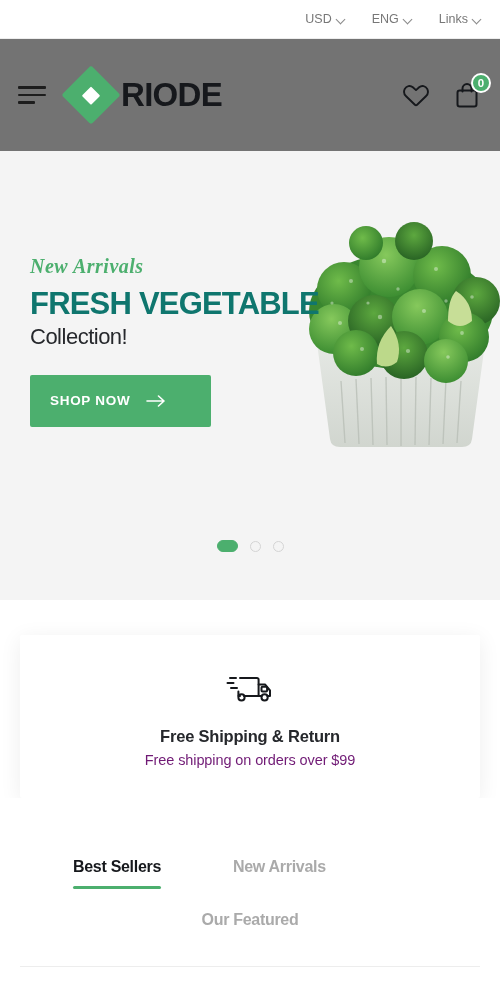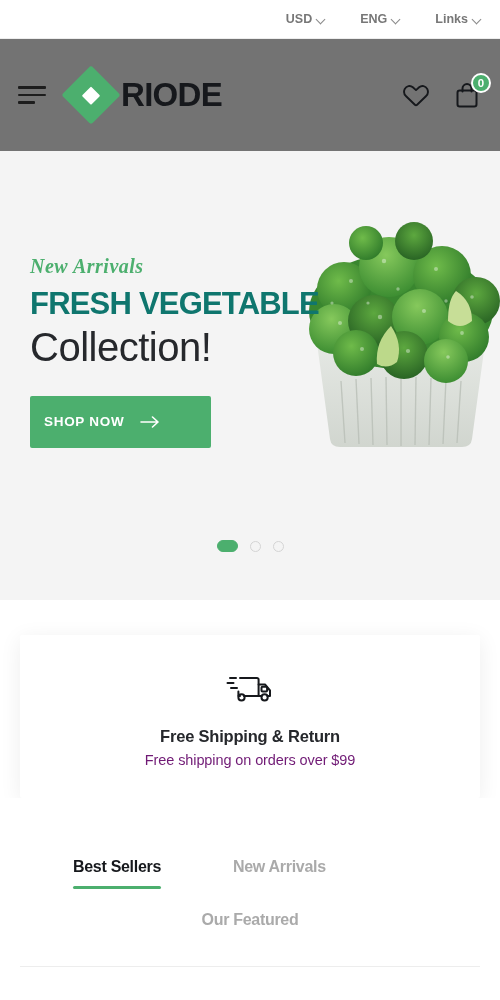--- a/index.html
+++ b/index.html
@@ -17,21 +17,21 @@
     height:39px;
     display:flex;
     align-items:center;
     padding:0 18px;
     border-bottom:1px solid #ededed;
     background:#fff;
     font-size:12.5px;
     color:#777777;
   }
   .topbar-welcome { flex:0 0 auto; white-space:nowrap; letter-spacing:0.1px; }
-  .topbar-right { margin-left:auto; display:flex; align-items:flex-end; gap:34px;font-weight:bold; }
+  .topbar-right { margin-left:auto; display:flex; align-items:flex-end; gap:26px; }
   .tb-item {
     display:flex; align-items:center; gap:5px;
     font-size:12.5px; color:#777777; cursor:pointer; white-space:nowrap;
   }
   .chev { display:inline-block; width:9px; height:9px; position:relative; }
   .chev::before {
     content:""; position:absolute; left:0; top:1px;
     width:6px; height:6px;
     border-right:1.6px solid #8a8a8a;
     border-bottom:1.6px solid #8a8a8a;
@@ -96,33 +96,33 @@
     font-family:"Liberation Serif", serif;
     font-style:italic; font-weight:bold;
     font-size:20px; color:#4caf6e;
     letter-spacing:0.5px; margin-bottom:9px;
   }
   .hero-title1 {
     font-size:31px; font-weight:bold; color:#0f766e;
     letter-spacing:-0.8px; line-height:1.12;
   }
   .hero-title2 {
-    font-size:40px; font-weight:normal; color:#26282c;
+    font-size:22px; font-weight:normal; color:#26282c;
     letter-spacing:-0.5px; line-height:1.18; margin-top:2px;
   }
   .hero-sub {
     margin-top:16px; font-size:12.5px; font-weight:bold; color:#3c3f44; letter-spacing:-0.1px;
   }
   .hero-sub .price { color:#f0a029; }
   .shop-btn {
     margin-top:25px;
     display:inline-flex; align-items:center; gap:16px;
     background:#4caf6e; color:#fff;
     border:none; cursor:pointer;
-    padding:0 14px; height:52px; width:181px;
+    padding:0 20px; height:52px; width:181px;
     font-size:13.5px; font-weight:bold; letter-spacing:0.7px;
     font-family:"Liberation Sans", sans-serif;
     border-radius:2px;
   }
 
   
   .hero-img {
     position:absolute; right:-6px; top:20px; width:210px; height:290px; z-index:2;
   }
 

